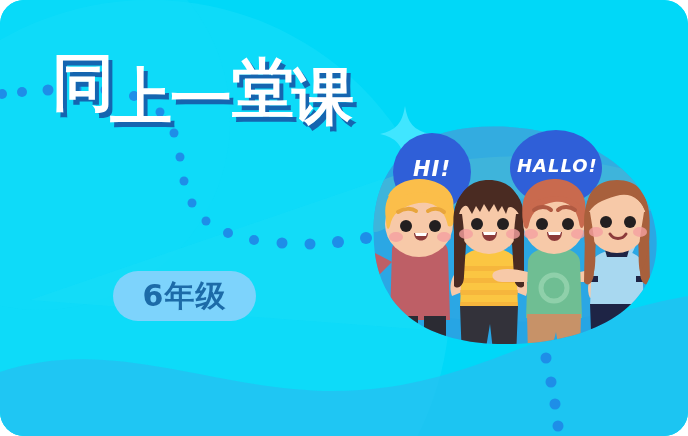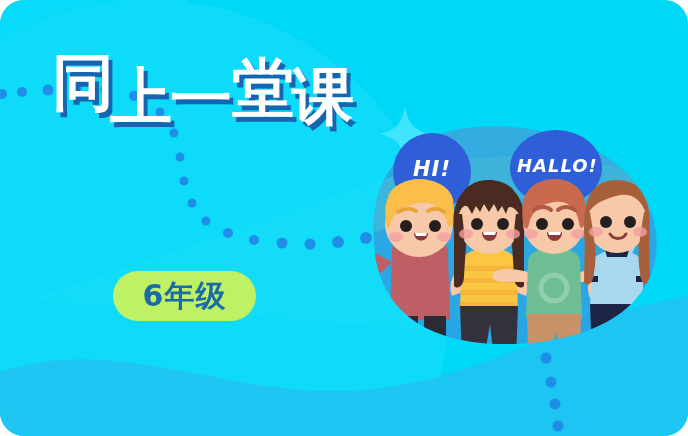--- a/index.html
+++ b/index.html
@@ -29,21 +29,21 @@
   #main-title .c2{left:118px; top:16px;}
   #main-title .c3{left:180px; top:5px;}
   #main-title .c4{left:240px; top:14px;}
 
   #subject{position:absolute;left:112px;top:183px;
      font-family:"DejaVu Sans","Liberation Sans",sans-serif;
      font-weight:bold;font-size:62px;line-height:62px;color:#1C6BA8;
      letter-spacing:2px;white-space:pre;}
 
   #grade-pill{position:absolute;left:113px;top:271px;width:143px;height:50px;
-     border-radius:25px;background:#bef264;
+     border-radius:25px;background:#7dd3fc;
      display:flex;align-items:center;justify-content:center;}
   #grade-pill span{
      font-family:"DejaVu Sans","Liberation Sans",sans-serif;
      font-weight:bold;font-size:30px;line-height:30px;color:#1C6BA8;
      letter-spacing:1px;white-space:pre;}
 
   
   .bubble-text{
      position:absolute;
      font-family:"DejaVu Sans","Liberation Sans",sans-serif;

